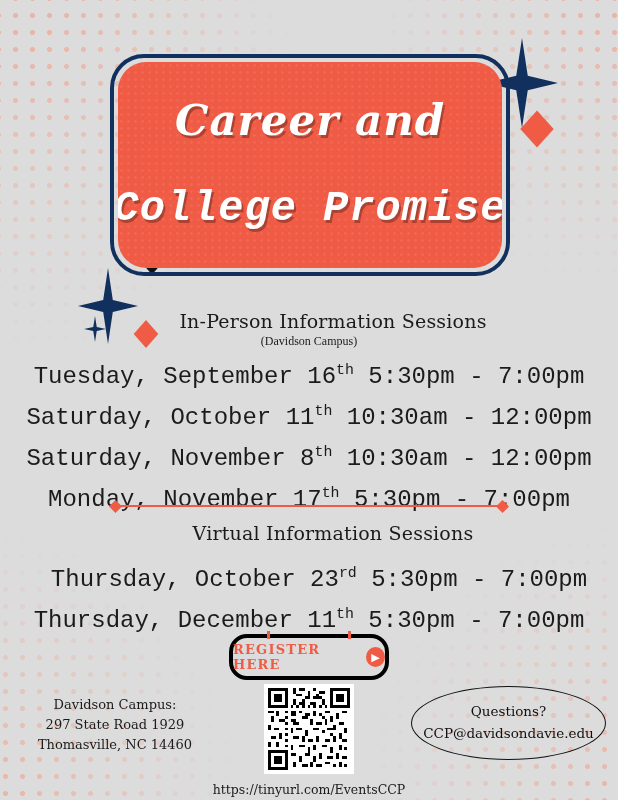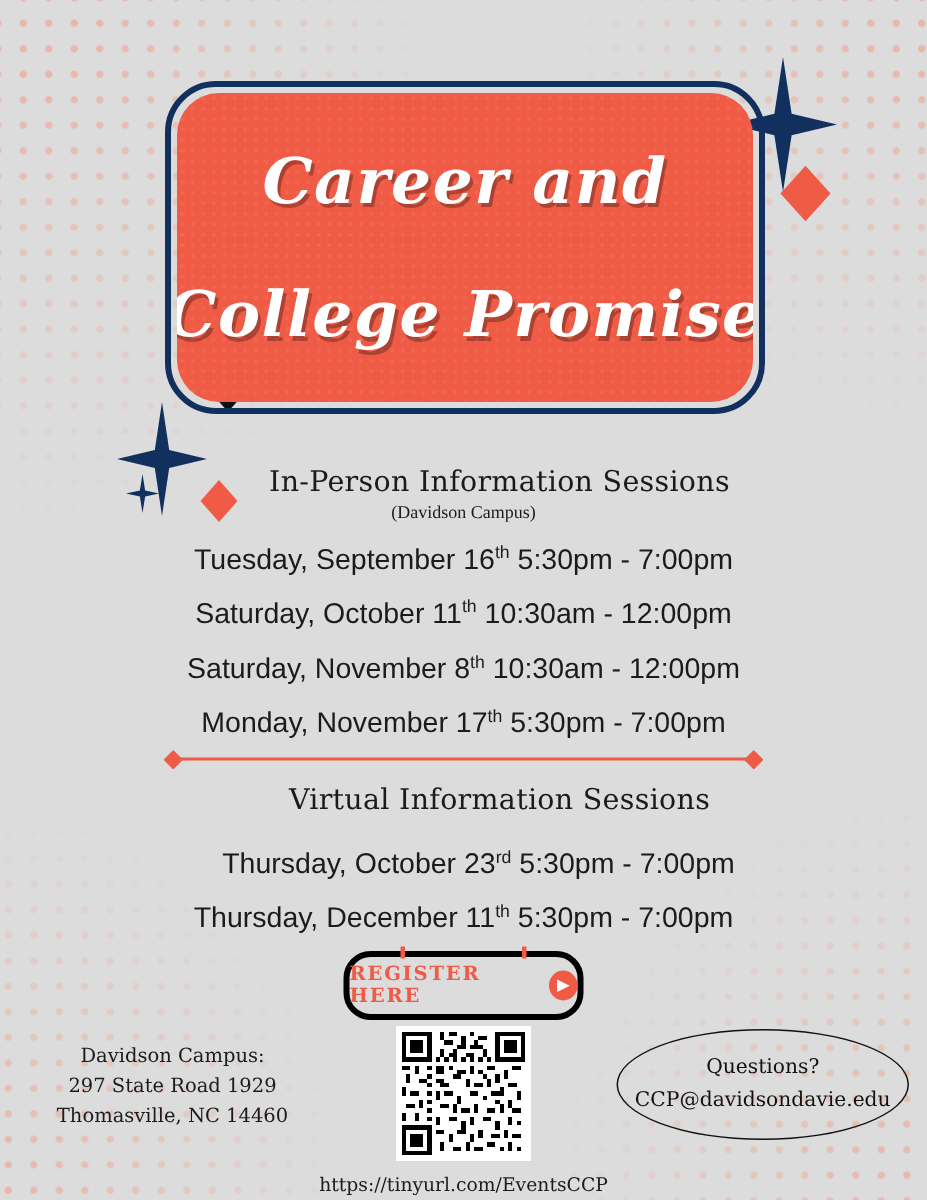--- a/index.html
+++ b/index.html
@@ -66,21 +66,21 @@
     font-family:"DejaVu Serif", serif;
     font-style: italic;
     font-weight:700;
     font-size:42px;
     line-height:1.08;
     letter-spacing:1px;
     text-shadow: 2px 3px 0 rgba(0,0,0,.28);
     position:relative; z-index:2;
     white-space:nowrap;
   }
-  .title-line.second { margin-top:0; }
+  .title-line.second { margin-top:0;font-family:Liberation Mono, monospace; }
 
   
   .sparkle {
     position:absolute;
     background:#12305e;
     clip-path: polygon(50% 0%, 58% 42%, 100% 50%, 58% 58%, 50% 100%, 42% 58%, 0% 50%, 42% 42%);
   }
   .diamond {
     position:absolute;
     background:#ef5b45;
@@ -105,22 +105,22 @@
     font-family:"DejaVu Serif", serif;
     letter-spacing:.2px;
     padding-left:48px;
   }
   .sec-sub {
     font-size:12px;
     font-family:Liberation Serif, serif;
     margin-top:2px;
   }
   .date-line {
-    font-size:19px;
-    font-family:Liberation Sans, sans-serif;
+    font-size:24px;
+    font-family:Liberation Mono, monospace;
     margin-top:13px;
     letter-spacing:0px;
   }
   sup { font-size:.62em; vertical-align: super; }
 
   
   .divider {
     position:absolute; left:109px; top:500px; width:400px; height:12px;
   }
   .divider .bar {

